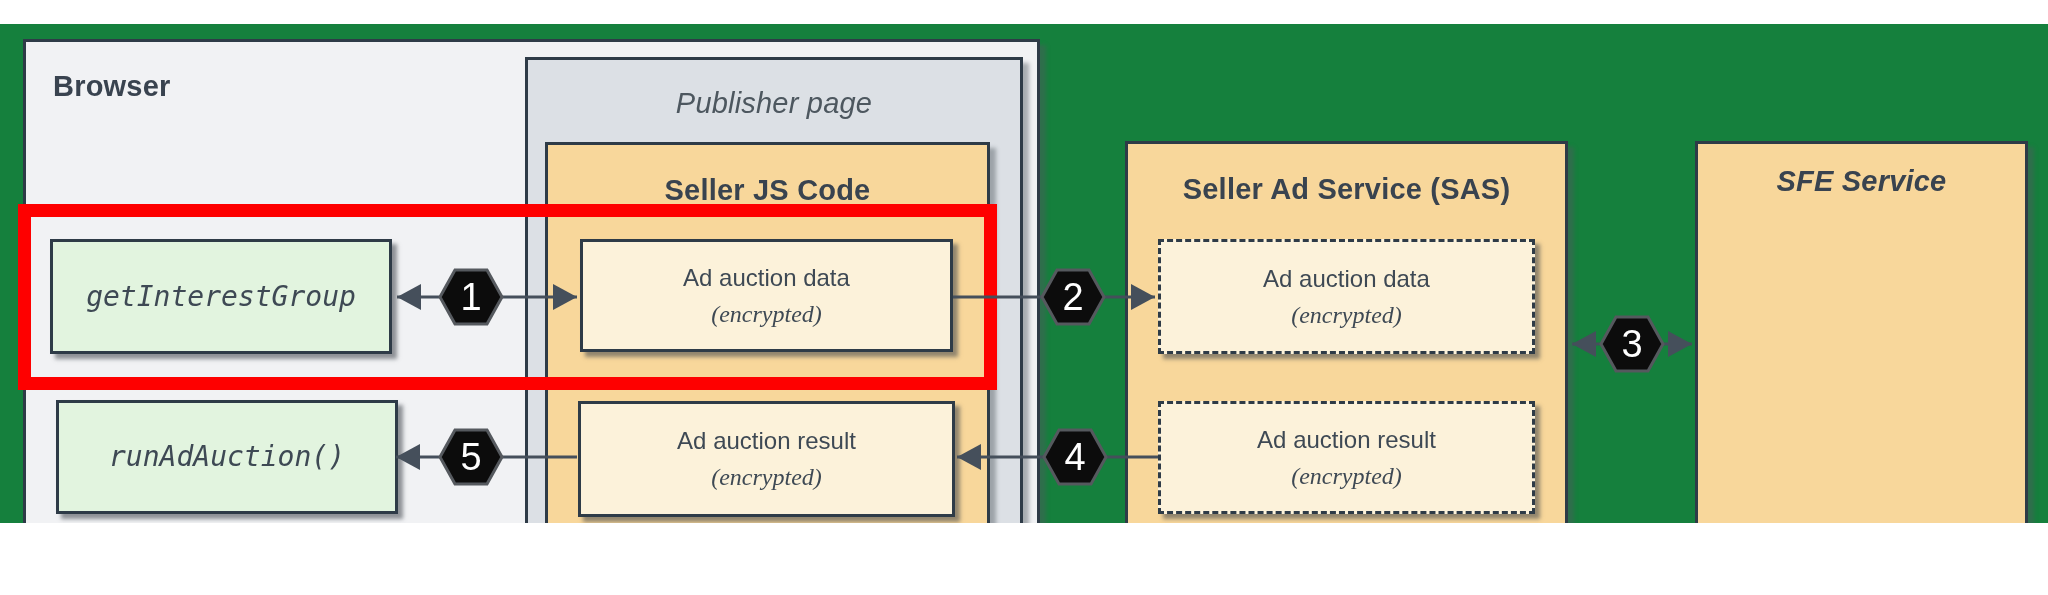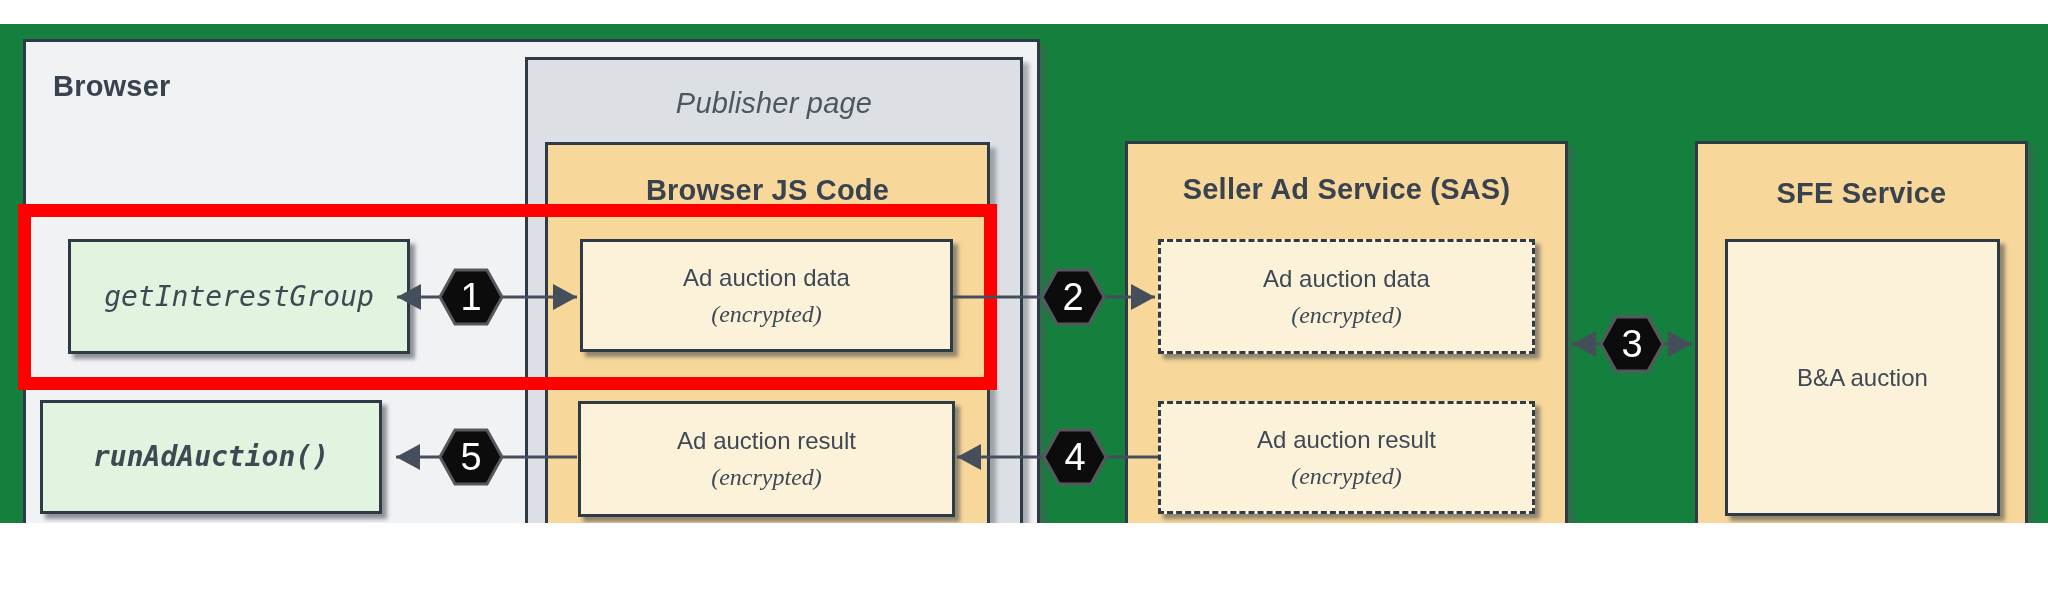--- a/index.html
+++ b/index.html
@@ -87,62 +87,59 @@
 
   <div class="panel bg-browser" style="left:23px; top:15px; width:1017px; height:555px;">
     <div class="panel-title left" style="top:28px;">Browser</div>
   </div>
 
   <div class="panel bg-publisher" style="left:525px; top:33px; width:498px; height:523px;">
     <div class="panel-title plain" style="top:27px;">Publisher page</div>
   </div>
 
   <div class="panel bg-orange" style="left:545px; top:118px; width:445px; height:405px;">
-    <div class="panel-title" style="top:29px;">Browser JS Code</div>
+    <div class="panel-title" style="top:29px;">Seller JS Code</div>
   </div>
 
   <div class="node bg-cream" style="left:580px; top:215px; width:373px; height:113px;">
     <span>Ad auction data</span>
     <span class="em">(encrypted)</span>
   </div>
 
   <div class="node bg-cream" style="left:578px; top:377px; width:377px; height:116px;">
     <span>Ad auction result</span>
     <span class="em">(encrypted)</span>
   </div>
 
-  <div class="node mono bg-green" style="left:68px; top:215px; width:342px; height:115px;gap:48px;">
+  <div class="node mono bg-green" style="left:50px; top:215px; width:342px; height:115px;gap:48px;">
     <span>getInterestGroup</span>
   </div>
 
-  <div class="node mono bg-green" style="left:40px; top:376px; width:342px; height:114px;font-weight:bold;">
+  <div class="node mono bg-green" style="left:56px; top:376px; width:342px; height:114px;">
     <span>runAdAuction()</span>
   </div>
 
   <div class="panel bg-orange" style="left:1125px; top:117px; width:443px; height:406px;">
     <div class="panel-title" style="top:29px;">Seller Ad Service (SAS)</div>
   </div>
 
   <div class="node dashed bg-cream" style="left:1158px; top:215px; width:377px; height:115px;">
     <span>Ad auction data</span>
     <span class="em">(encrypted)</span>
   </div>
 
   <div class="node dashed bg-cream" style="left:1158px; top:377px; width:377px; height:113px;">
     <span>Ad auction result</span>
     <span class="em">(encrypted)</span>
   </div>
 
   <div class="panel bg-orange" style="left:1695px; top:117px; width:333px; height:406px;">
-    <div class="panel-title" style="top:33px;">SFE Service</div>
+    <div class="panel-title" style="top:21px;font-style:italic;">SFE Service</div>
   </div>
 
-  <div class="node bg-cream" style="left:1725px; top:215px; width:275px; height:277px;">
-    <span>B&amp;A auction</span>
-  </div>
 
   <div class="highlight-rect" style="left:18px; top:180px; width:979px; height:186px;"></div>
 
   <svg class="overlay" width="2048" height="595" viewBox="0 0 2048 595">
 
     <g>
       <line class="flow-line" x1="397" y1="273" x2="577" y2="273"></line>
       <polygon class="arrowhead" points="397,273 421,260 421,286"></polygon>
       <polygon class="arrowhead" points="577,273 553,260 553,286"></polygon>
       <polygon class="hex" points="440,273 455,246 487,246 502,273 487,300 455,300"></polygon>

